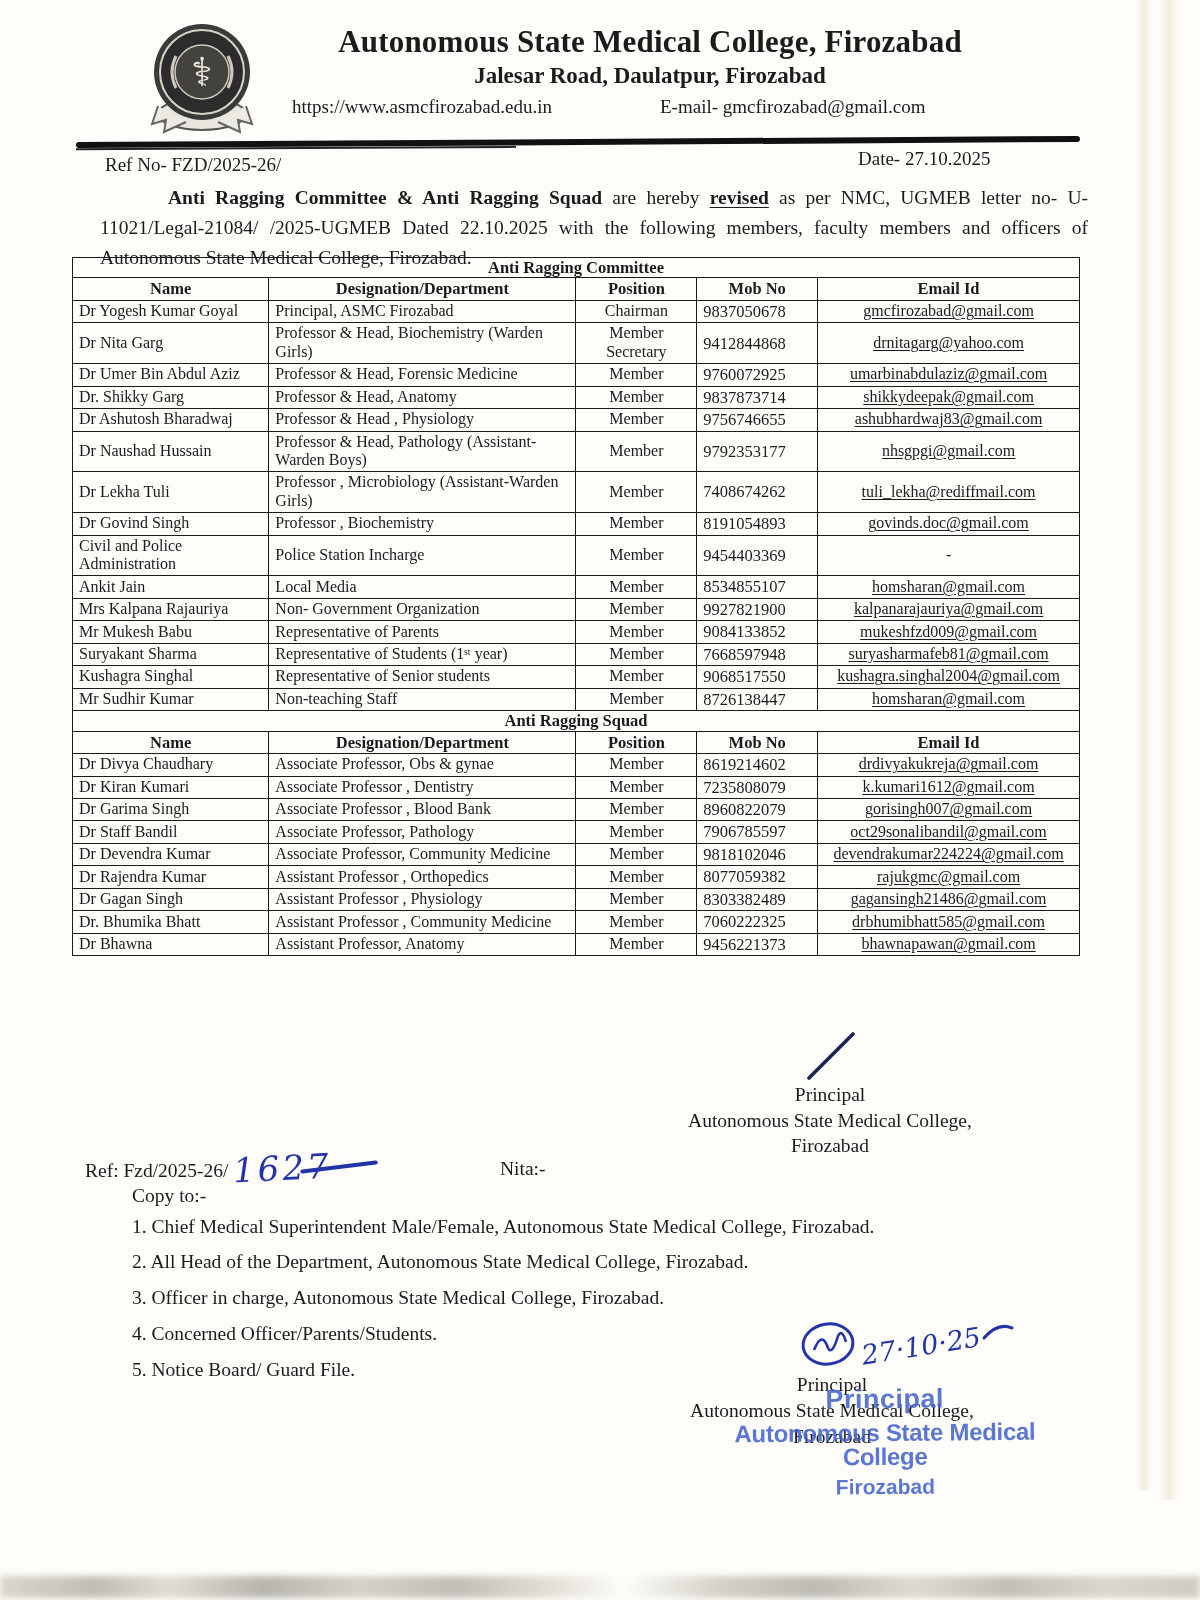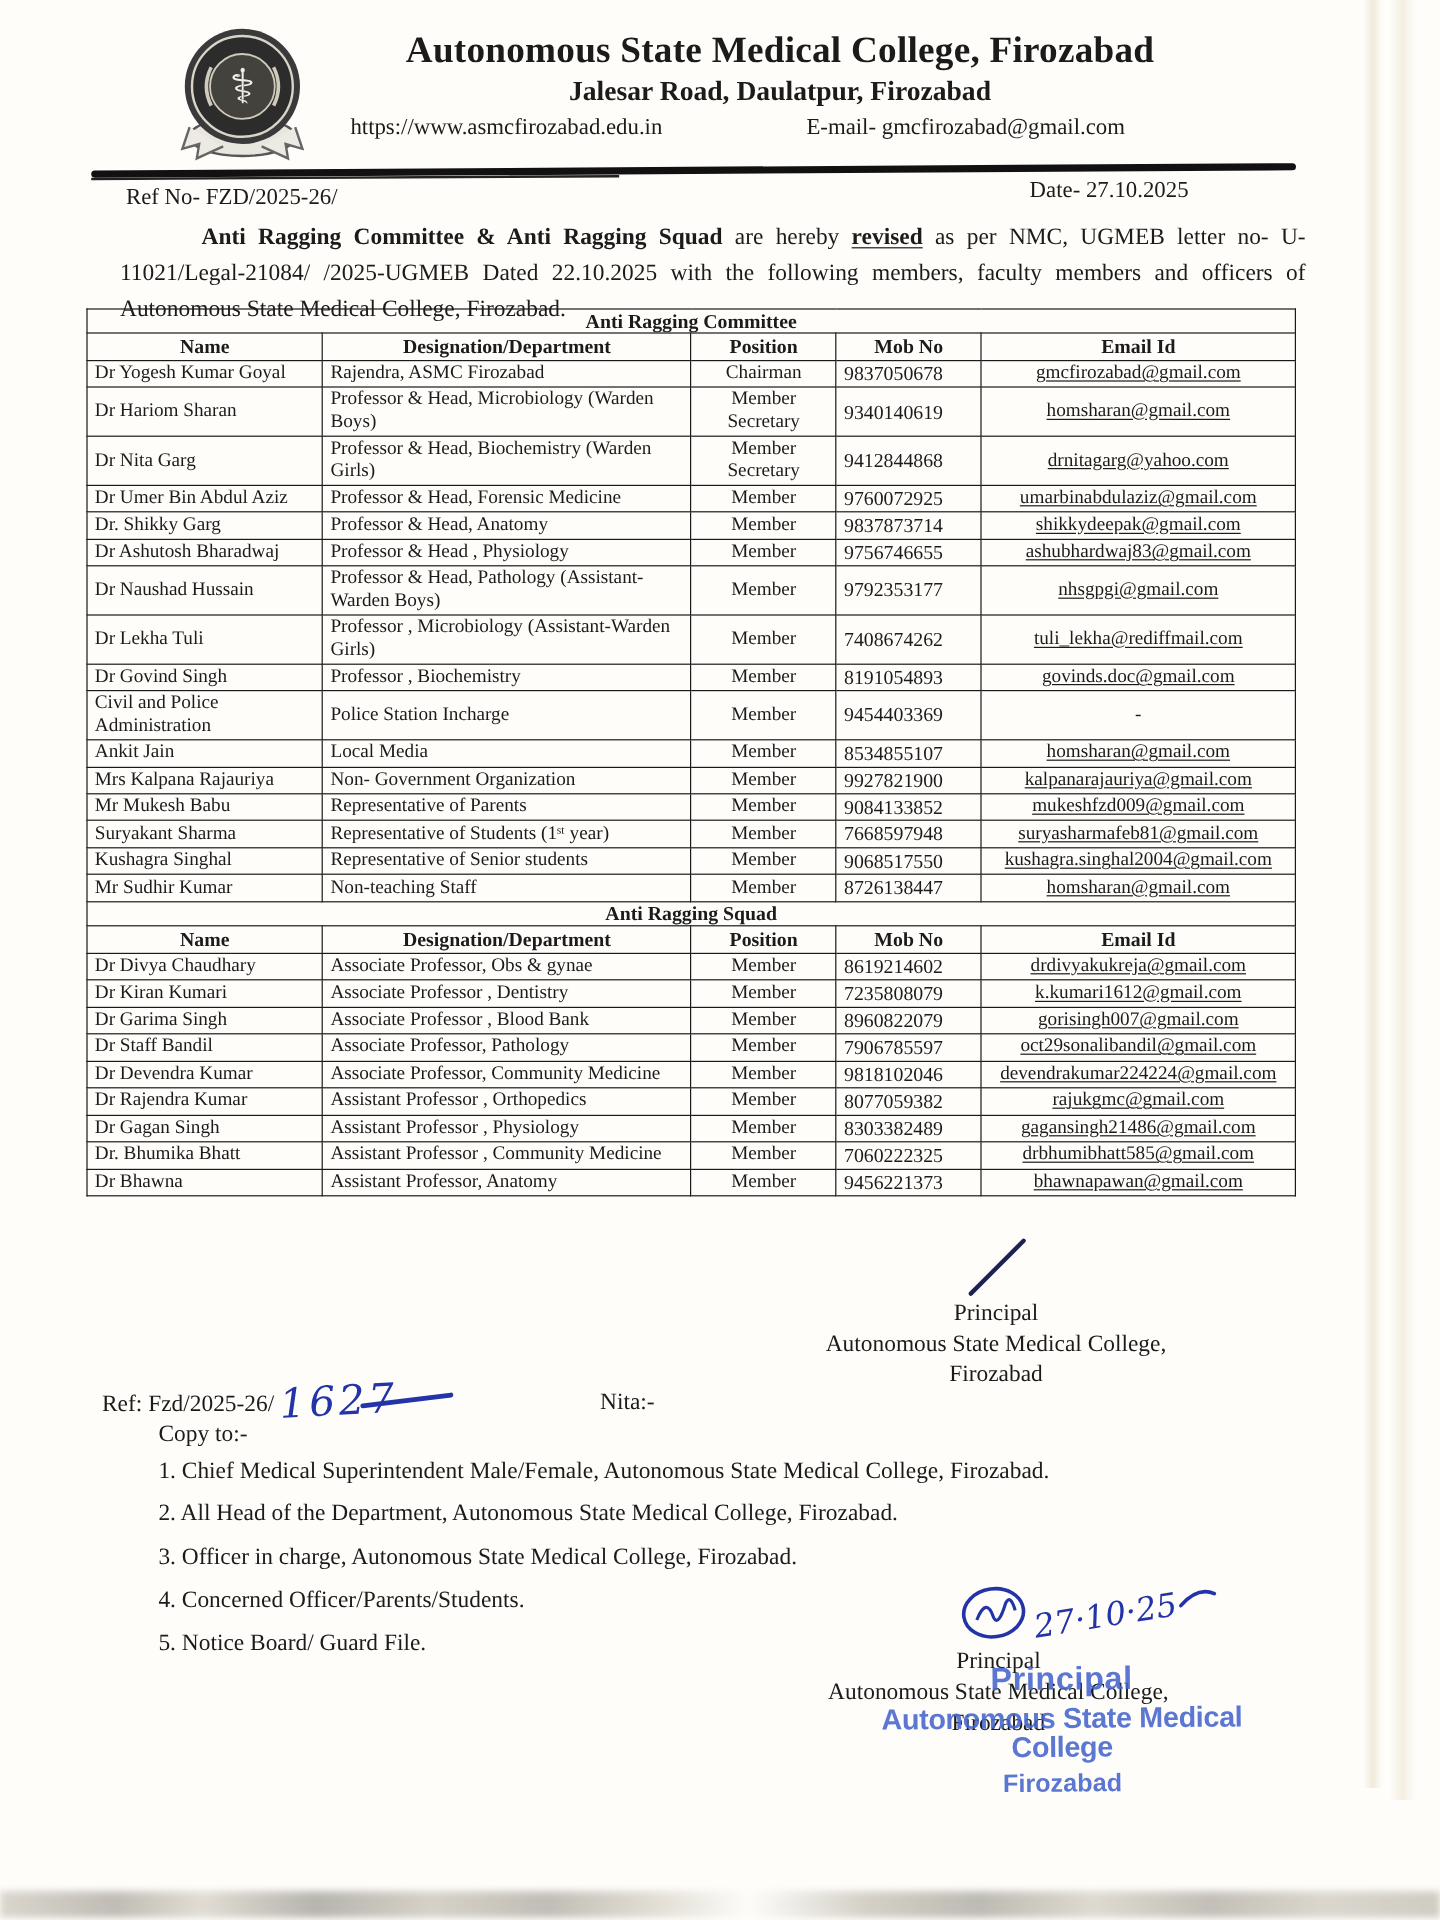--- a/index.html
+++ b/index.html
@@ -6,21 +6,21 @@
   .page{position:relative;width:1200px;height:1600px;background:#fefdfa;overflow:hidden;
         font-family:"Liberation Serif", serif;color:#1b1b1b;}
   
   .logo{position:absolute;left:146px;top:20px;width:112px;height:118px;}
   .hdr-title{position:absolute;left:220px;top:24px;width:860px;text-align:center;
              font-size:31px;font-weight:bold;letter-spacing:.2px;}
   .hdr-sub{position:absolute;left:220px;top:63px;width:860px;text-align:center;
            font-size:23px;font-weight:bold;}
   .hdr-contact{position:absolute;left:0;top:96px;width:1200px;font-size:19px;}
   .hdr-web{position:absolute;left:292px;}
-  .hdr-mail{position:absolute;left:660px;margin-left:12px;}
+  .hdr-mail{position:absolute;left:660px;}
   .rule{position:absolute;left:76px;top:139px;width:1004px;height:6px;background:#111;
         transform:rotate(-.35deg);border-radius:3px;}
   .rule2{position:absolute;left:76px;top:147px;width:440px;height:2px;background:#222;
         transform:rotate(-.3deg);}
   .refline1{position:absolute;left:0;top:152px;width:1200px;font-size:19px;}
   .ref1{position:absolute;left:105px;top:2px;text-align:right;}
   .date1{position:absolute;left:858px;top:-4px;}
   
   .intro{position:absolute;left:100px;top:183px;width:988px;font-size:19.5px;line-height:1.55;
          text-align:justify;text-indent:68px;}
@@ -116,31 +116,24 @@
           </tr>
           <tr class="header-row">
             <th>Name</th>
             <th>Designation/Department</th>
             <th>Position</th>
             <th>Mob No</th>
             <th>Email Id</th>
           </tr>
           <tr>
             <td class="col0">Dr Yogesh Kumar Goyal</td>
-            <td class="col1">Rajendra, ASMC Firozabad</td>
+            <td class="col1">Principal, ASMC Firozabad</td>
             <td class="col2">Chairman</td>
             <td class="col3">9837050678</td>
             <td class="col4 email">gmcfirozabad@gmail.com</td>
-          </tr>
-          <tr>
-            <td class="col0">Dr Hariom Sharan</td>
-            <td class="col1">Professor &amp; Head, Microbiology (Warden Boys)</td>
-            <td class="col2">Member Secretary</td>
-            <td class="col3">9340140619</td>
-            <td class="col4 email">homsharan@gmail.com</td>
           </tr>
           <tr>
             <td class="col0">Dr Nita Garg</td>
             <td class="col1">Professor &amp; Head, Biochemistry (Warden Girls)</td>
             <td class="col2">Member Secretary</td>
             <td class="col3">9412844868</td>
             <td class="col4 email">drnitagarg@yahoo.com</td>
           </tr>
           <tr>
             <td class="col0">Dr Umer Bin Abdul Aziz</td>

